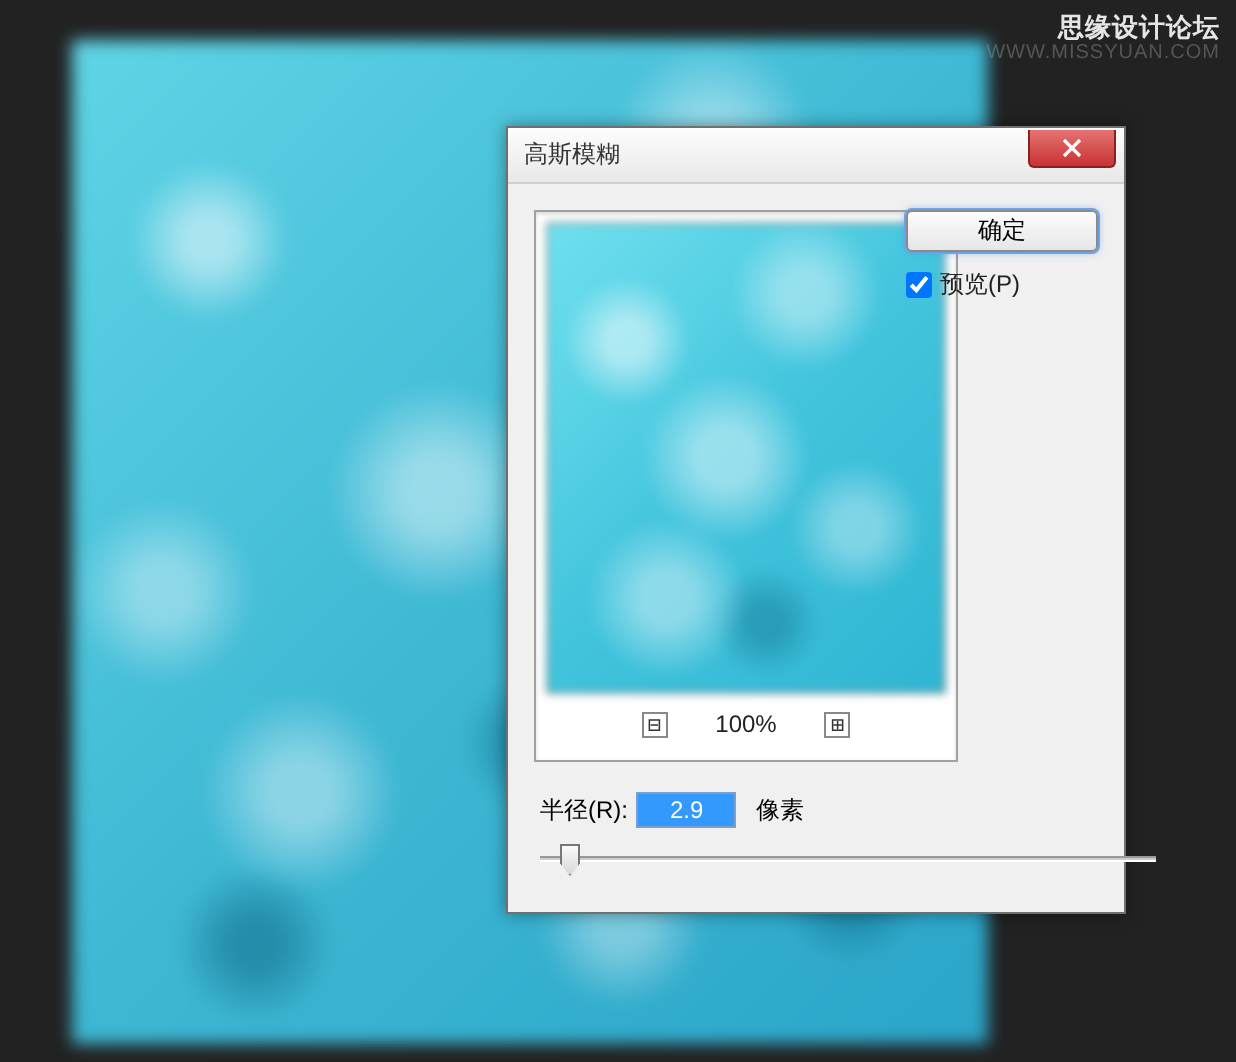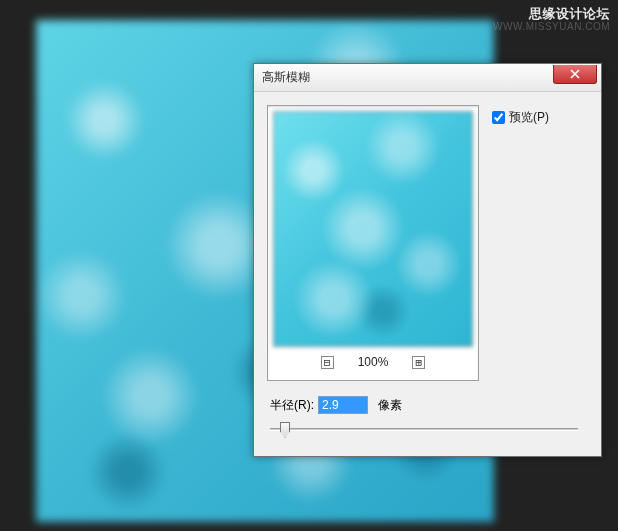--- a/index.html
+++ b/index.html
@@ -19,21 +19,21 @@
     radial-gradient(circle at 60% 88%, rgba(255,255,255,0.35) 0 13px, transparent 42px),
     radial-gradient(circle at 90% 30%, rgba(255,255,255,0.3) 0 11px, transparent 38px),
     radial-gradient(circle at 10% 55%, rgba(255,255,255,0.38) 0 14px, transparent 46px),
     radial-gradient(circle at 50% 70%, rgba(0,80,110,0.35) 0 10px, transparent 35px),
     radial-gradient(circle at 20% 90%, rgba(0,80,110,0.4) 0 12px, transparent 40px),
     radial-gradient(circle at 85% 85%, rgba(0,80,110,0.35) 0 11px, transparent 36px),
     linear-gradient(135deg, #5fd4e6, #3eb8d4, #2ba5c8);
   filter: blur(4px);
 }
 
-.dialog { position: absolute; left: 253px; top: 63px; width: 349px; height: 394px;
+.dialog { position: absolute; left: 253px; top: 63px; width: 310px; height: 394px;
   background: #f0f0f0; border: 1px solid #707070; box-shadow: 0 0 8px rgba(0,0,0,0.4);
 }
 .titlebar { height: 28px; background: linear-gradient(#fdfdfd, #e8e8e8); border-bottom: 1px solid #cfcfcf;
   display: flex; align-items: center; padding-left: 8px; position: relative; }
 .titlebar-title { font-size: 12px; color: #333; }
 .close-btn { position: absolute; right: 4px; top: 1px; width: 44px; height: 19px;
   background: linear-gradient(#e57373, #c83232); border: 1px solid #8a2020; border-top: none;
   border-radius: 0 0 3px 3px; display: flex; align-items: center; justify-content: center; }
 .close-btn svg { width: 10px; height: 10px; }
 
@@ -61,21 +61,21 @@
 .ps-btn { width: 96px; height: 21px; background: linear-gradient(#fdfdfd,#e6e6e6);
   border: 1px solid #8a8a8a; border-radius: 3px; margin-bottom: 8px; font-size: 12px;
   display: flex; align-items: center; justify-content: center; cursor: pointer;
   box-shadow: 0 0 2px rgba(0,0,0,0.15); }
 .ps-btn.primary { box-shadow: 0 0 0 1px #6aa3e6, 0 0 4px rgba(80,140,220,0.6); }
 .preview-chk { display: flex; align-items: center; gap: 4px; margin-top: 4px; font-size: 12px; color: #222; }
 .preview-chk input { width: 13px; height: 13px; }
 
 .radius-row { position: absolute; left: 16px; top: 304px; display: flex; align-items: center; gap: 4px; font-size: 12px; justify-content: flex-end; }
 .radius-input { width: 50px; height: 18px; border: 1px solid #7a9fce; background: #3399ff; color: #fff;
-  text-align: left; padding: 0 3px; font-size: 12px; }
+  text-align: left; padding: 0 16px; font-size: 12px; }
 .radius-unit { margin-left: 6px; }
 
 .slider-wrap { position: absolute; left: 16px; top: 328px; width: 308px; height: 18px; }
 .slider-track { position: absolute; left: 0; right: 0; top: 8px; height: 3px;
   background: #ccc; border-top: 1px solid #999; border-bottom: 1px solid #fff; }
 .slider-thumb { position: absolute; top: 2px; left: 10px; width: 10px; height: 16px; }
 .slider-thumb::before { content: ""; position: absolute; inset: 0;
   background: linear-gradient(#fafafa,#d8d8d8); border: 1px solid #777;
   clip-path: polygon(0 0, 100% 0, 100% 60%, 50% 100%, 0 60%); }
 </style>
@@ -101,20 +101,21 @@
     <div class="preview-frame">
       <div class="preview-img"></div>
       <div class="zoom-row">
         <div class="zoom-btn">⊟</div>
         <div class="zoom-pct">100%</div>
         <div class="zoom-btn">⊞</div>
       </div>
     </div>
 
     <div class="side-btns">
+      <div class="ps-btn primary">确定</div>
       <label class="preview-chk">
         <input type="checkbox" checked="" style="">
         <span>预览(P)</span>
       </label>
     </div>
 
     <div class="radius-row">
       <span>半径(R):</span>
       <input class="radius-input" value="2.9" style="">
       <span class="radius-unit">像素</span>

